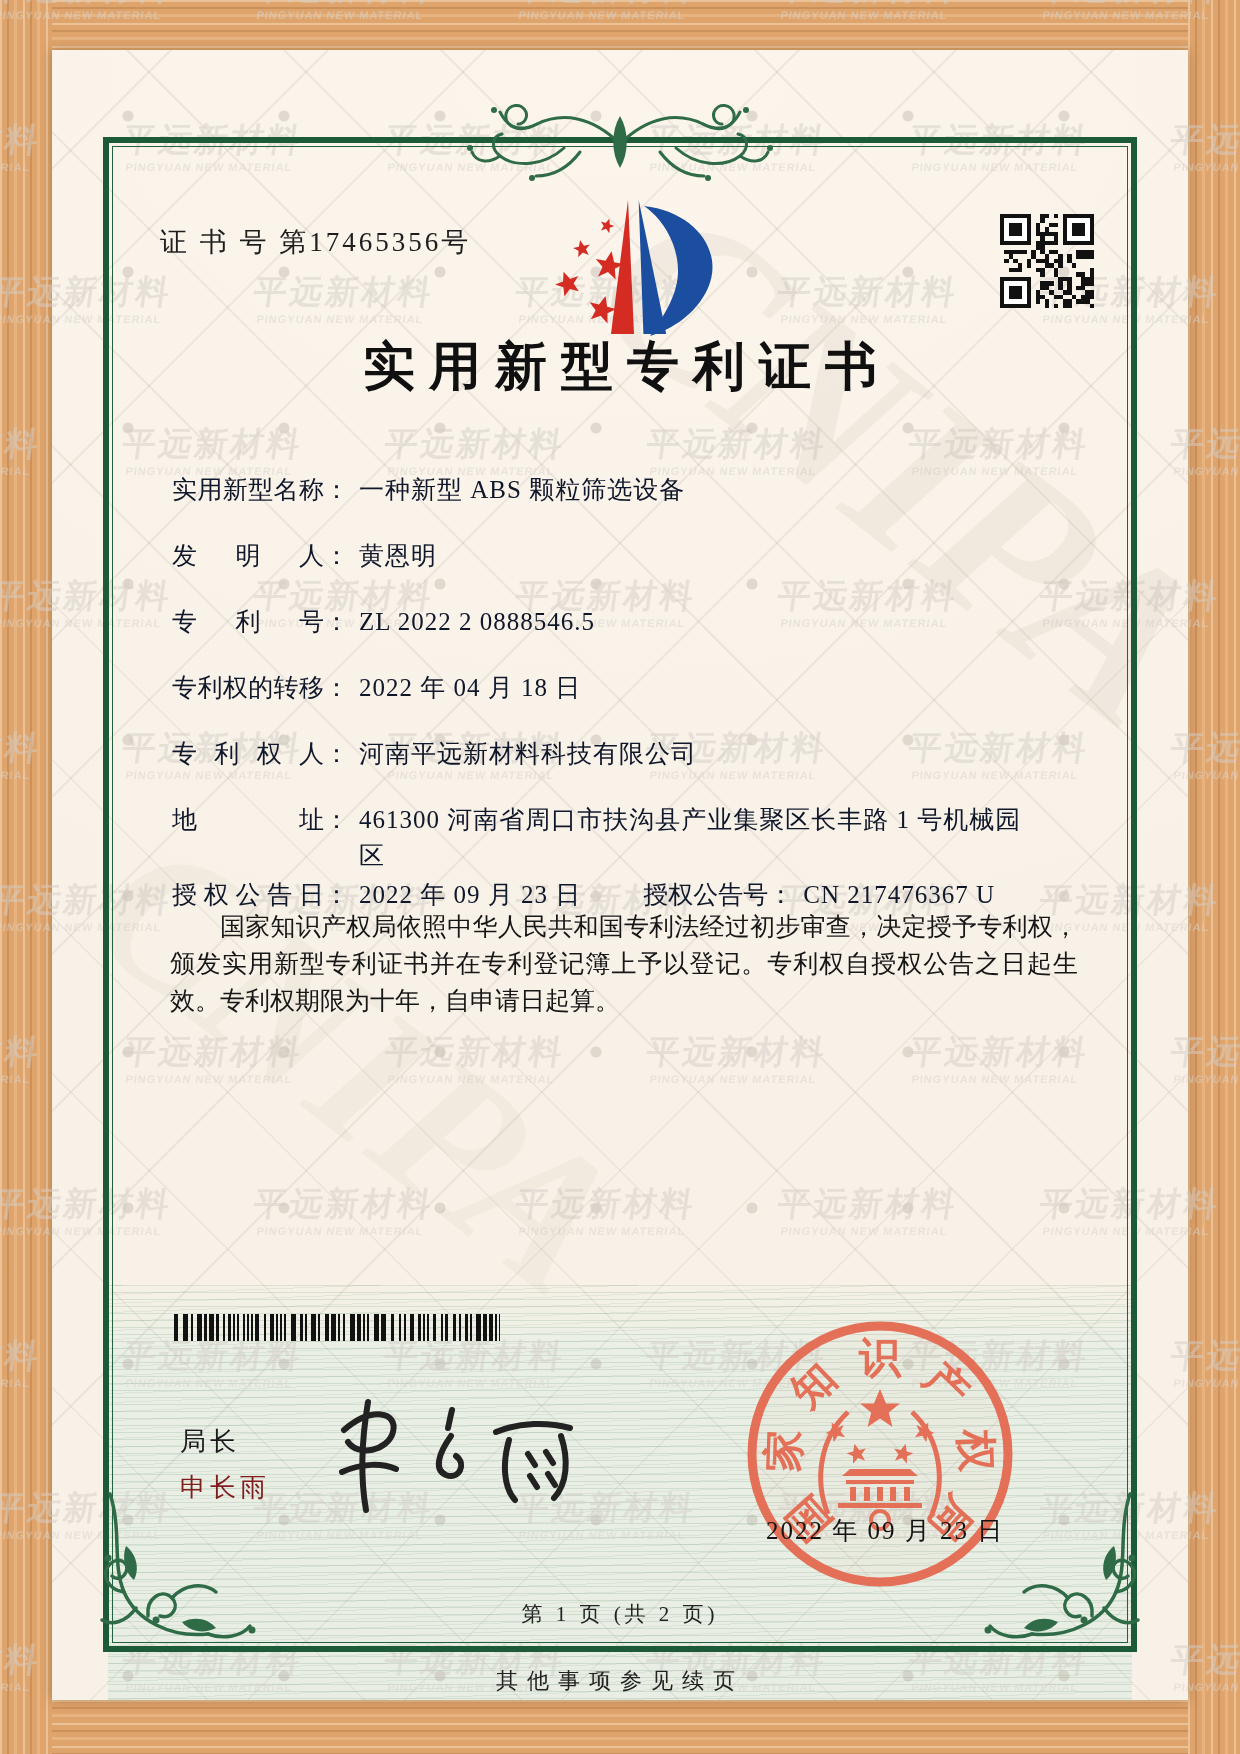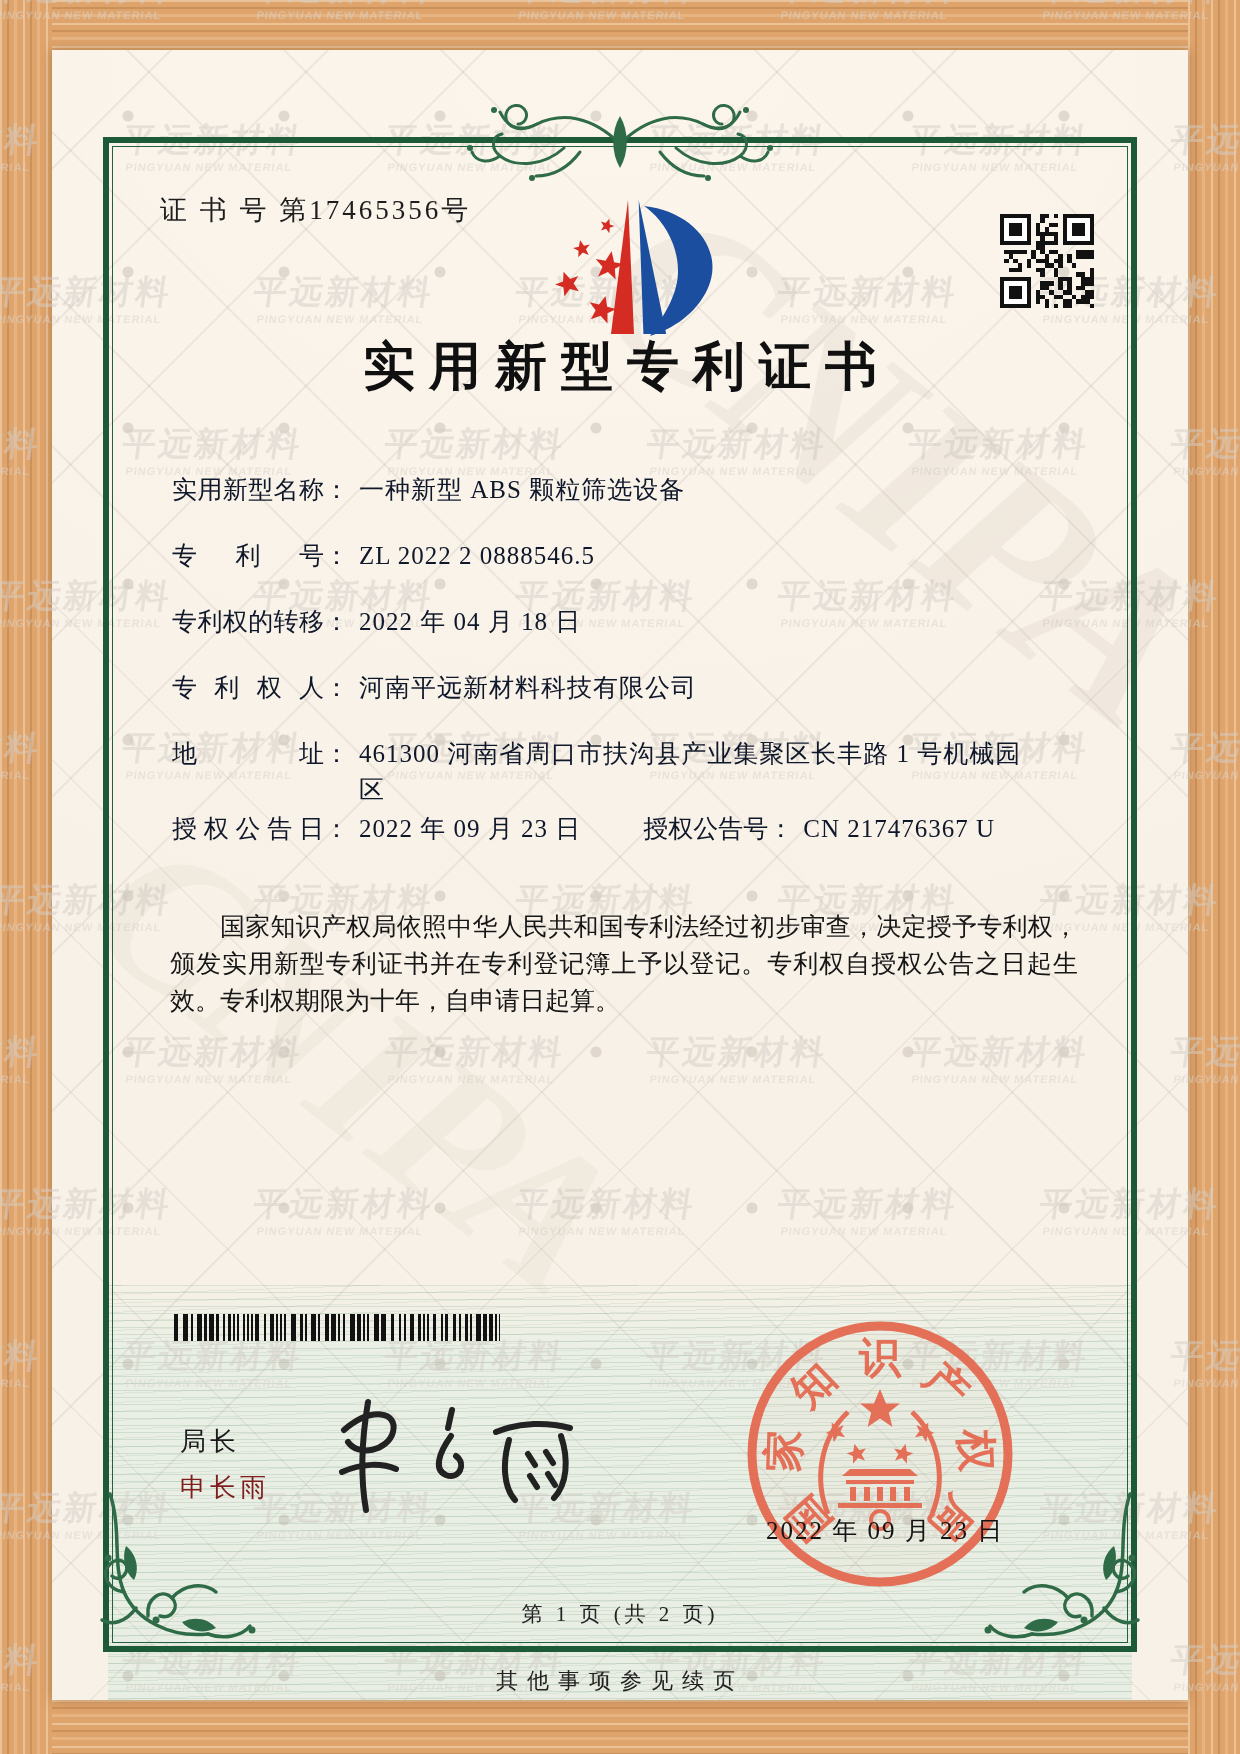--- a/index.html
+++ b/index.html
@@ -55,21 +55,21 @@
   #green-border{position:absolute;left:103px;top:137px;right:103px;bottom:102px;
     border:6px solid #1c5a38;z-index:3;pointer-events:none;}
   #green-border::after{content:"";position:absolute;inset:3px;border:1.5px solid #236040;}
   .ornament{position:absolute;z-index:4;pointer-events:none;}
   #orn-top{left:50%;top:100px;transform:translateX(-50%);}
   #orn-bl{left:96px;top:1488px;}
   #orn-br{right:96px;top:1488px;transform:scaleX(-1);}
 
   
   .abs{position:absolute;z-index:5;}
-  #cert-no{left:160px;top:192px;font-size:27px;letter-spacing:3px;color:#1d1d1d;}
+  #cert-no{left:160px;top:224px;font-size:27px;letter-spacing:3px;color:#1d1d1d;}
   #logo{left:50%;top:186px;transform:translateX(-50%);}
   #qr{left:1000px;top:214px;width:94px;height:94px;}
   #title{left:0;width:100%;top:332px;text-align:center;font-size:52px;font-weight:bold;
     letter-spacing:14px;text-indent:14px;color:#101010;}
 
   #fields{left:172px;top:472px;width:915px;font-size:25px;color:#0f172a;}
   .frow{line-height:36px;margin-bottom:30px;white-space:nowrap;}
   .lbl{display:inline-block;width:152px;text-align:justify;text-align-last:justify;vertical-align:top;}
   .colon{display:inline-block;vertical-align:top;}
   .val{display:inline-block;margin-left:10px;vertical-align:top;letter-spacing:1px;}
@@ -582,20 +582,23 @@
       <rect x="2" y="16" width="3" height="3" fill="#111"></rect>
     </svg>
 
   <div id="title" class="abs">实用新型专利证书</div>
 
   <div id="fields" class="abs">
     <div class="frow">
       <span class="lbl">实用新型名称</span><span class="colon">：</span><span class="val">一种新型 ABS 颗粒筛选设备</span>
     </div>
     <div class="frow">
+      <span class="lbl">发明人</span><span class="colon">：</span><span class="val">黄恩明</span>
+    </div>
+    <div class="frow">
       <span class="lbl">专利号</span><span class="colon">：</span><span class="val">ZL 2022 2 0888546.5</span>
     </div>
     <div class="frow">
       <span class="lbl">专利权的转移</span><span class="colon">：</span><span class="val">2022 年 04 月 18 日</span>
     </div>
     <div class="frow">
       <span class="lbl">专利权人</span><span class="colon">：</span><span class="val">河南平远新材料科技有限公司</span>
     </div>
     <div class="frow" id="row-address">
       <span class="lbl">地址</span><span class="colon">：</span><span class="val">461300 河南省周口市扶沟县产业集聚区长丰路 1 号机械园区</span>

